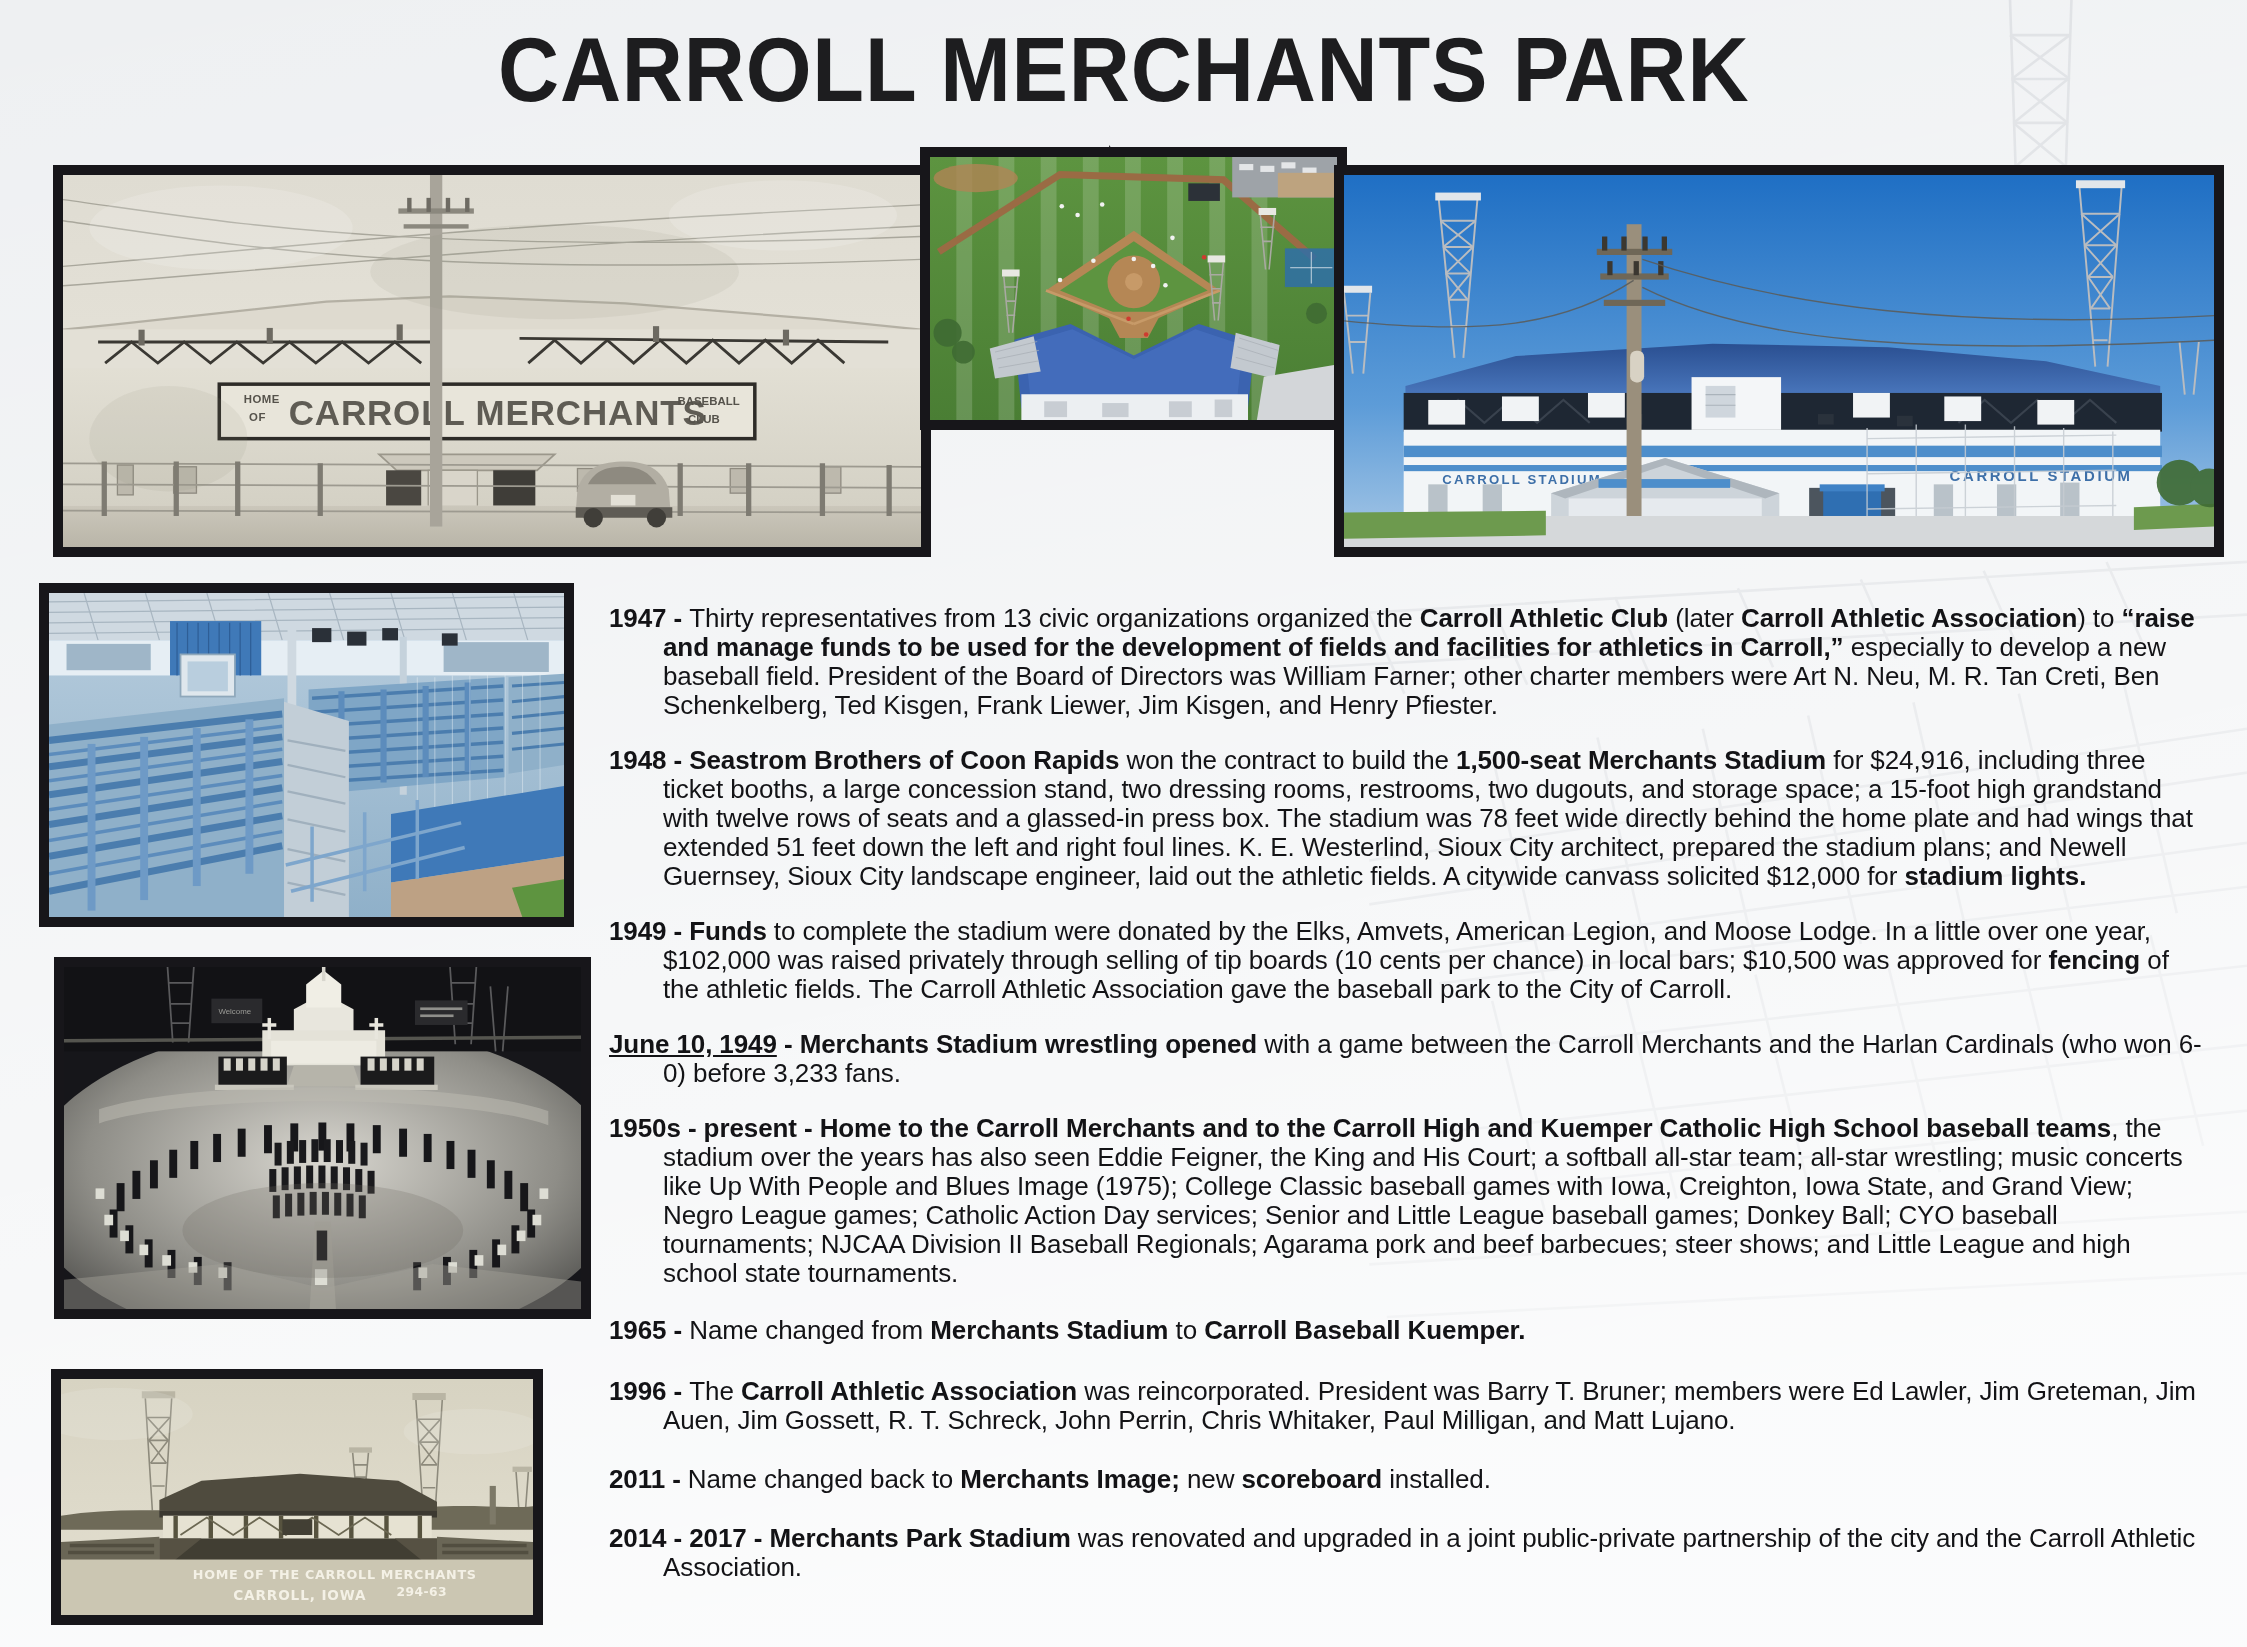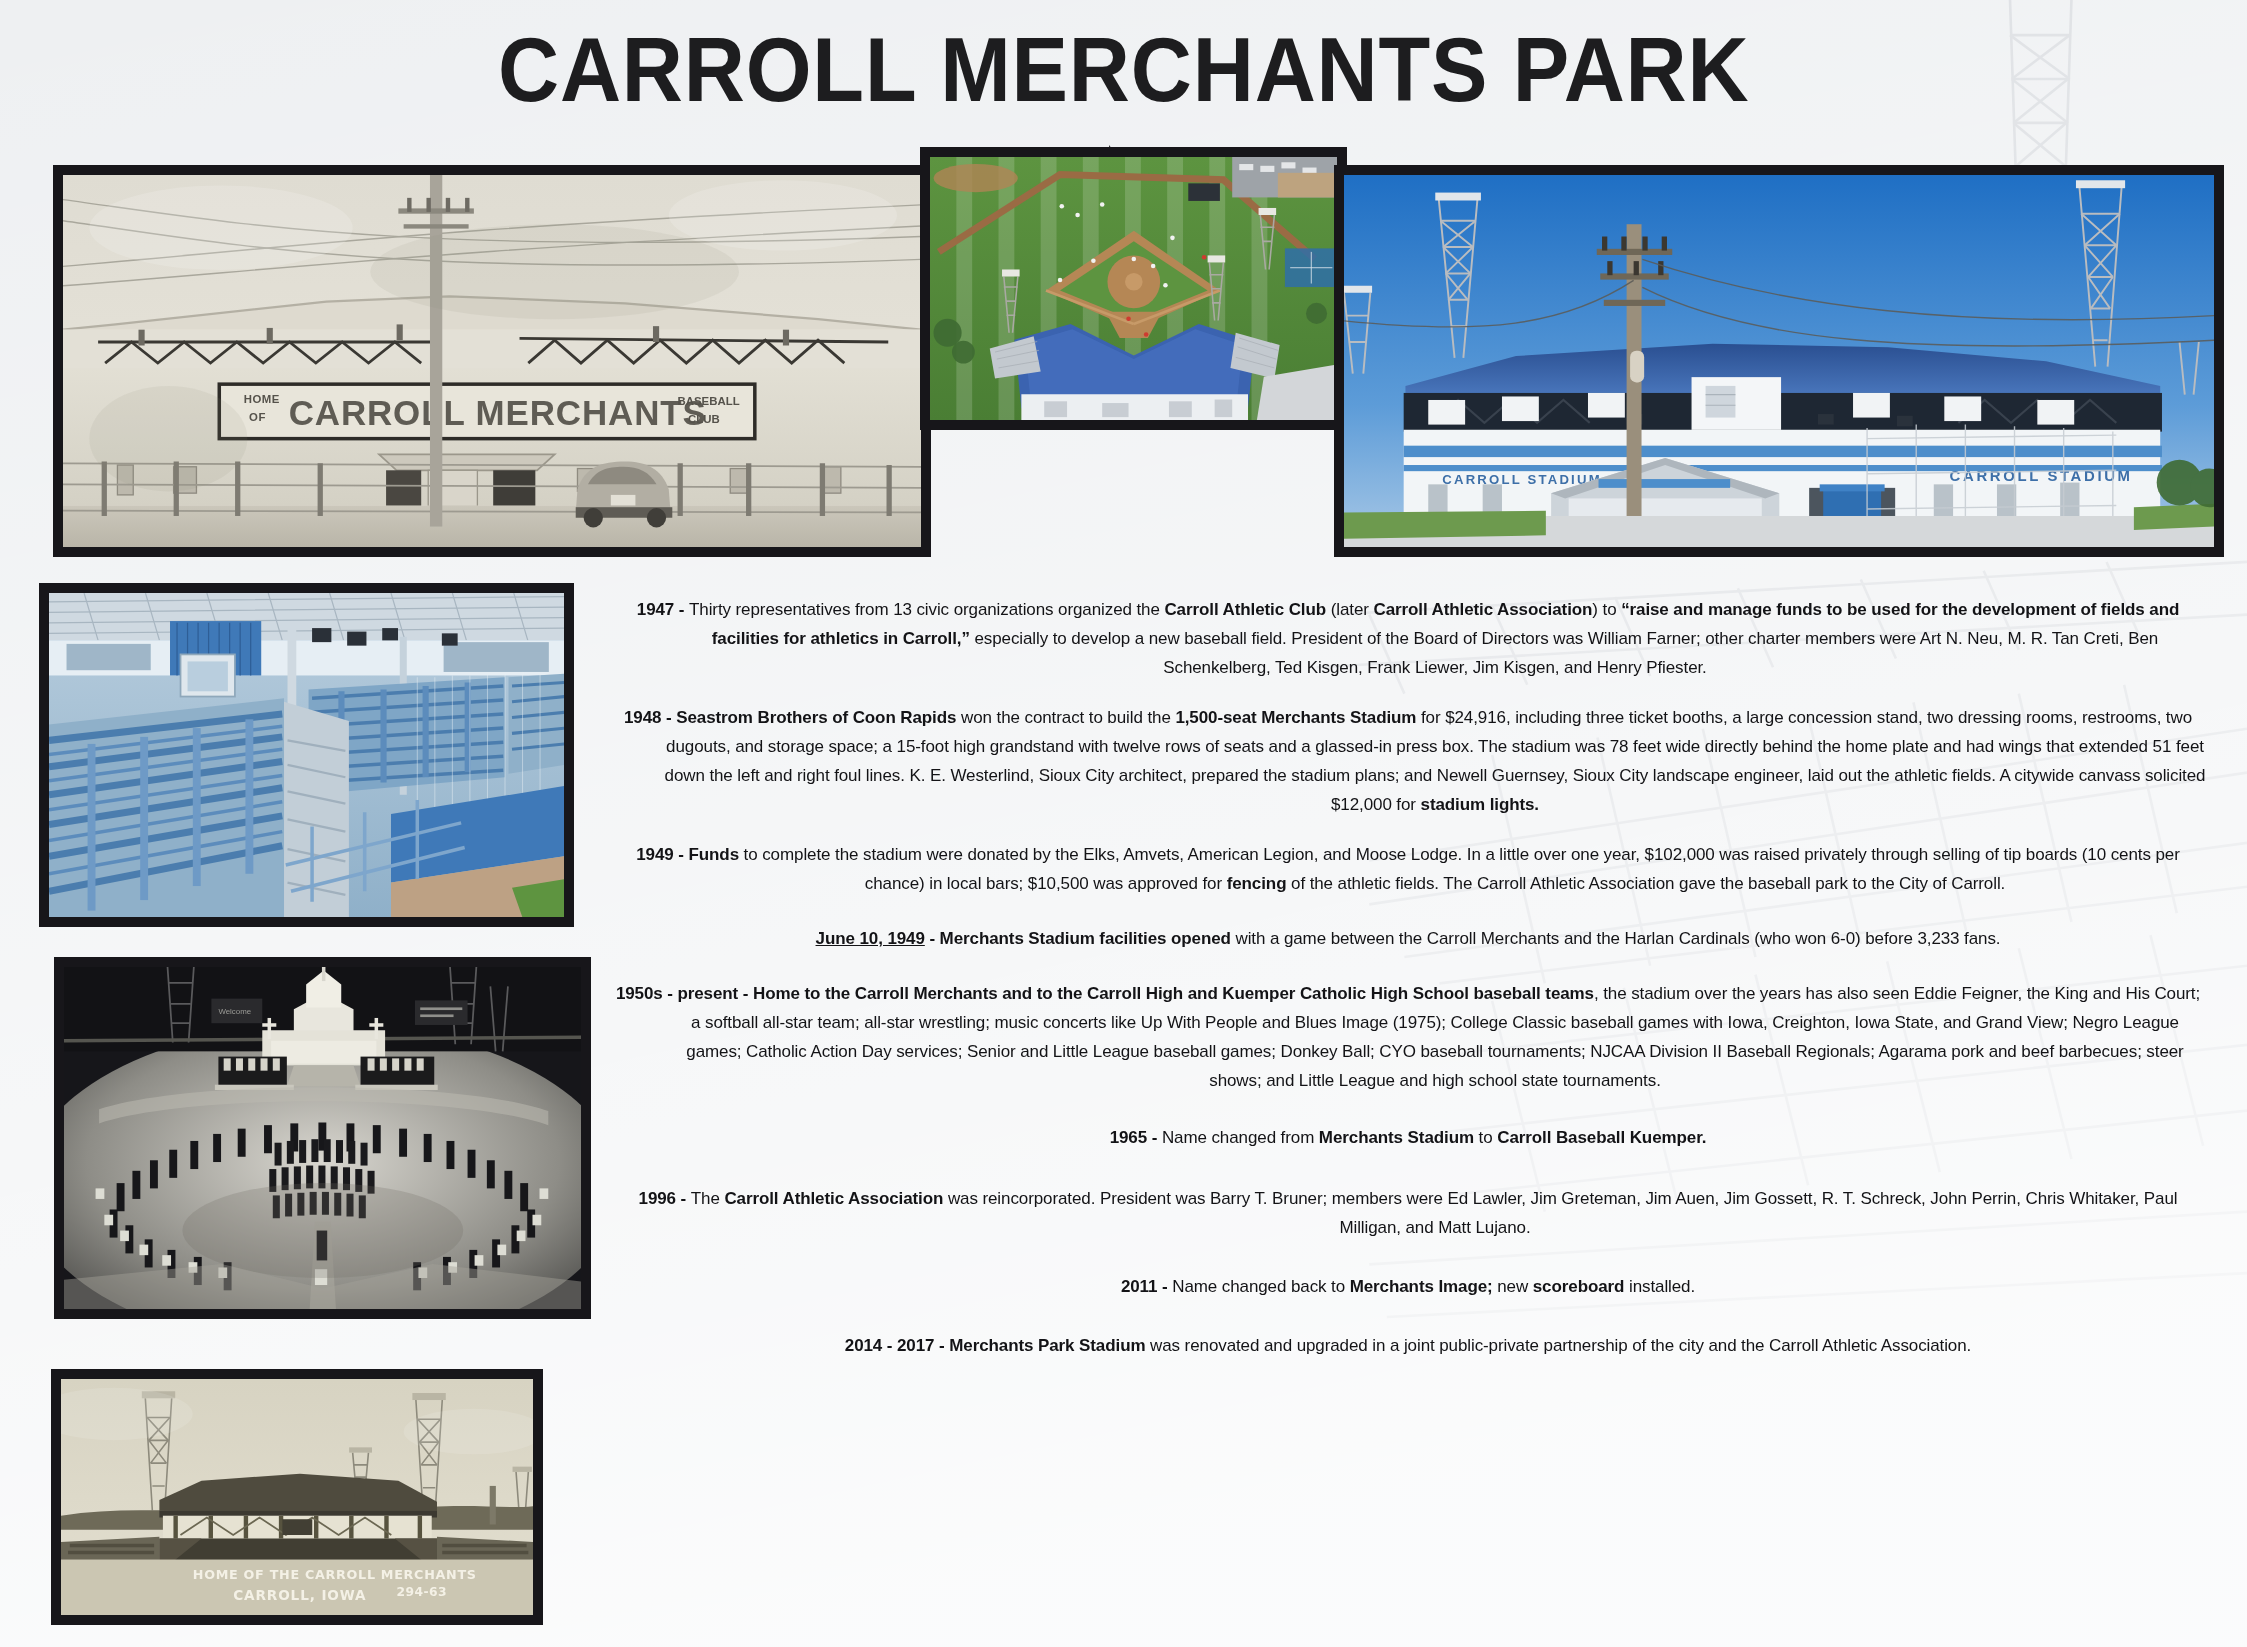--- a/index.html
+++ b/index.html
@@ -53,26 +53,26 @@
   .photo .inner svg{display:block;width:100%;height:100%;}
 
   
   #timeline{
     position:absolute;left:609px;top:578px;width:1598px;
     color:#131316;
   }
   .entry{
     display:block;
     margin-bottom:19.3px;
-    font-size:17px;
+    font-size:26px;
     line-height:29px;
     text-indent:-54px;
     padding-left:54px;
     letter-spacing:-0.1px;
-    text-align:center;
+    text-align:left;
   }
   .entry .yr{font-weight:700;}
   .entry b{font-weight:700;}
   .entry u{text-decoration:underline;font-weight:700;margin-top:47px;}
   .entry.e1947{margin-bottom:21px;}
   .entry.e1948{margin-bottom:21px;}
   .entry.e1949{margin-bottom:26px;}
   .entry.ejune{margin-bottom:26px;}
   .entry.e1950{margin-bottom:28px;}
   .entry.e1965{margin-bottom:32px;}
@@ -825,20 +825,20 @@
           <ellipse cx="470" cy="60" rx="80" ry="26"></ellipse>
         </g>
     </svg>
   </div>
 </div>
 
 <div id="timeline">
   <p class="entry e1947"><span class="yr">1947 - </span>Thirty representatives from 13 civic organizations organized the <b>Carroll Athletic Club</b> (later <b>Carroll Athletic Association</b>) to <b>“raise and manage funds to be used for the development of fields and facilities for athletics in Carroll,”</b> especially to develop a new baseball field. President of the Board of Directors was William Farner; other charter members were Art N. Neu, M. R. Tan Creti, Ben Schenkelberg, Ted Kisgen, Frank Liewer, Jim Kisgen, and Henry Pfiester.</p>
   <p class="entry e1948"><span class="yr">1948 - </span><b>Seastrom Brothers of Coon Rapids</b> won the contract to build the <b>1,500-seat Merchants Stadium</b> for $24,916, including three ticket booths, a large concession stand, two dressing rooms, restrooms, two dugouts, and storage space; a 15-foot high grandstand with twelve rows of seats and a glassed-in press box. The stadium was 78 feet wide directly behind the home plate and had wings that extended 51 feet down the left and right foul lines. K. E. Westerlind, Sioux City architect, prepared the stadium plans; and Newell Guernsey, Sioux City landscape engineer, laid out the athletic fields. A citywide canvass solicited $12,000 for <b>stadium lights.</b></p>
   <p class="entry e1949"><span class="yr">1949 - </span><b>Funds</b> to complete the stadium were donated by the Elks, Amvets, American Legion, and Moose Lodge. In a little over one year, $102,000 was raised privately through selling of tip boards (10 cents per chance) in local bars; $10,500 was approved for <b>fencing</b> of the athletic fields. The Carroll Athletic Association gave the baseball park to the City of Carroll.</p>
-  <p class="entry ejune"><u>June 10, 1949</u><b> - Merchants Stadium facilities opened</b> with a game between the Carroll Merchants and the Harlan Cardinals (who won 6-0) before 3,233 fans.</p>
+  <p class="entry ejune"><u>June 10, 1949</u><b> - Merchants Stadium wrestling opened</b> with a game between the Carroll Merchants and the Harlan Cardinals (who won 6-0) before 3,233 fans.</p>
   <p class="entry e1950"><span class="yr">1950s - present - </span><b>Home to the Carroll Merchants and to the Carroll High and Kuemper Catholic High School baseball teams</b>, the stadium over the years has also seen Eddie Feigner, the King and His Court; a softball all-star team; all-star wrestling; music concerts like Up With People and Blues Image (1975); College Classic baseball games with Iowa, Creighton, Iowa State, and Grand View; Negro League games; Catholic Action Day services; Senior and Little League baseball games; Donkey Ball; CYO baseball tournaments; NJCAA Division II Baseball Regionals; Agarama pork and beef barbecues; steer shows; and Little League and high school state tournaments.</p>
   <p class="entry e1965"><span class="yr">1965 - </span>Name changed from <b>Merchants Stadium</b> to <b>Carroll Baseball Kuemper.</b></p>
   <p class="entry e1996"><span class="yr">1996 - </span>The <b>Carroll Athletic Association</b> was reincorporated. President was Barry T. Bruner; members were Ed Lawler, Jim Greteman, Jim Auen, Jim Gossett, R. T. Schreck, John Perrin, Chris Whitaker, Paul Milligan, and Matt Lujano.</p>
   <p class="entry e2011"><span class="yr">2011 - </span>Name changed back to <b>Merchants Image;</b> new <b>scoreboard</b> installed.</p>
   <p class="entry e2014"><span class="yr">2014 - 2017 - </span><b>Merchants Park Stadium</b> was renovated and upgraded in a joint public-private partnership of the city and the Carroll Athletic Association.</p>
 </div>
 
 
 </body></html>

